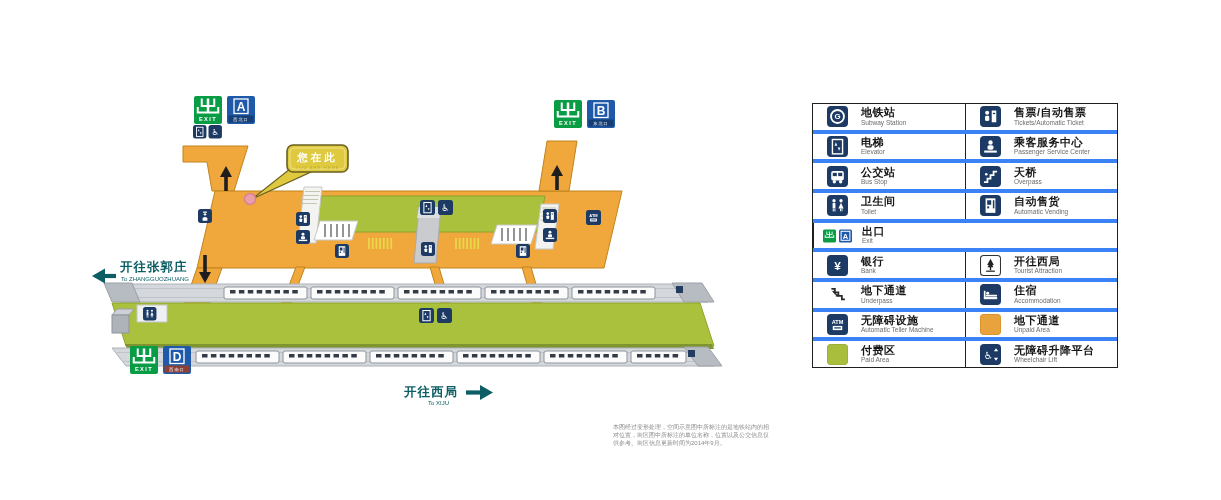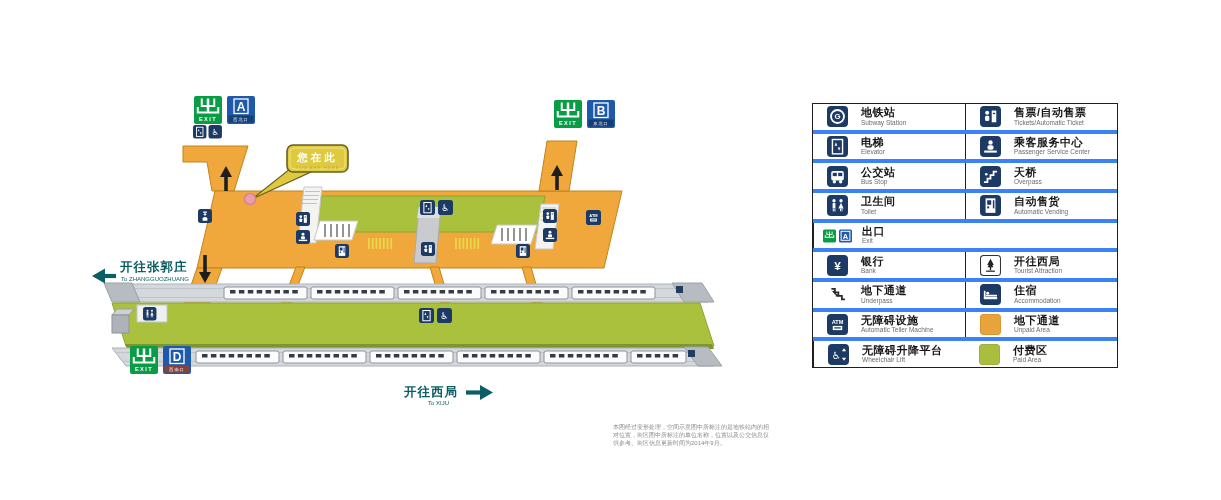--- a/index.html
+++ b/index.html
@@ -534,38 +534,38 @@
             </svg>
           </span>
         <span class="ltxt">
             <span class="zh">地下通道</span>
             <span class="en">Unpaid Area</span>
           </span>
       </div>
     </div>
 
     <div class="lrow">
+      <div class="lcell">
+        <span class="lic">
+            <svg width="21" height="21" viewBox="0 0 24 24">
+              <use href="#ic-paid"></use>
+            </svg>
+          </span>
+        <span class="ltxt">
+            <span class="zh">付费区</span>
+            <span class="en">Paid Area</span>
+          </span>
+      </div>
       <div class="lcell right">
         <span class="lic">
             <svg width="21" height="21" viewBox="0 0 24 24">
               <use href="#ic-lift"></use>
             </svg>
           </span>
         <span class="ltxt">
             <span class="zh">无障碍升降平台</span>
             <span class="en">Wheelchair Lift</span>
           </span>
       </div>
-      <div class="lcell">
-        <span class="lic">
-            <svg width="21" height="21" viewBox="0 0 24 24">
-              <use href="#ic-paid"></use>
-            </svg>
-          </span>
-        <span class="ltxt">
-            <span class="zh">付费区</span>
-            <span class="en">Paid Area</span>
-          </span>
-      </div>
     </div>
 
   </div>
 </div>
 
 </body></html>

